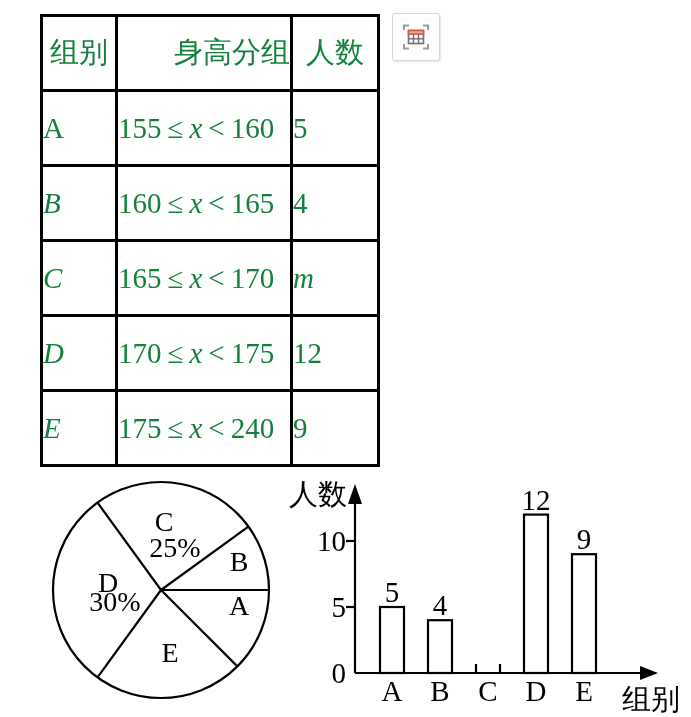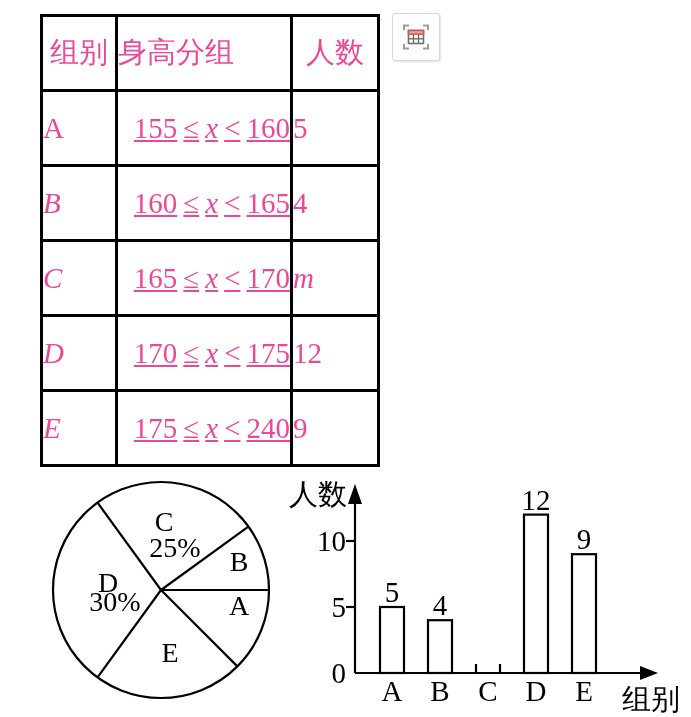--- a/index.html
+++ b/index.html
@@ -1,35 +1,35 @@
 <!DOCTYPE html>
 <html><head>
 <meta charset="utf-8">
 <style>
   html,body{margin:0;padding:0;background:#fff;}
   .stage{
     position:relative;width:691px;height:717px;background:#ffffff;overflow:hidden;
-    font-family:"Liberation Serif","DejaVu Serif",serif;color:#ec4899;
+    font-family:"Liberation Serif","DejaVu Serif",serif;color:#15803d;
   }
   
   table.freq{
     position:absolute;left:40px;top:14px;
     border-collapse:collapse;table-layout:fixed;
   }
   table.freq th,table.freq td{
     border:3px solid #000;height:72px;vertical-align:middle;
     font-size:29px;font-weight:normal;padding:0;
   }
   .col-group{width:75px;}
   .col-range{width:175px;}
   .col-count{width:87px;}
   th.h-group,th.h-count{text-align:center;}
-  th.h-range{text-align:left;padding-left:14px;}
+  th.h-range{text-align:right;padding-left:14px;}
   td.c-group{text-align:left;padding-left:24px;}
-  td.c-range{text-align:right;padding-left:13px;text-decoration:underline;}
+  td.c-range{text-align:left;padding-left:13px;}
   td.c-count{text-align:left;padding-left:15px;}
   .it{font-style:italic;}
   .op{padding:0 6px;}
   
   .table-tool-btn{
     position:absolute;left:392px;top:13px;width:46px;height:46px;
     background:#fff;border:1px solid #d7d7d7;border-radius:3px;
     box-shadow:1px 1px 2px rgba(0,0,0,.12);
     display:flex;align-items:center;justify-content:center;cursor:pointer;
   }

